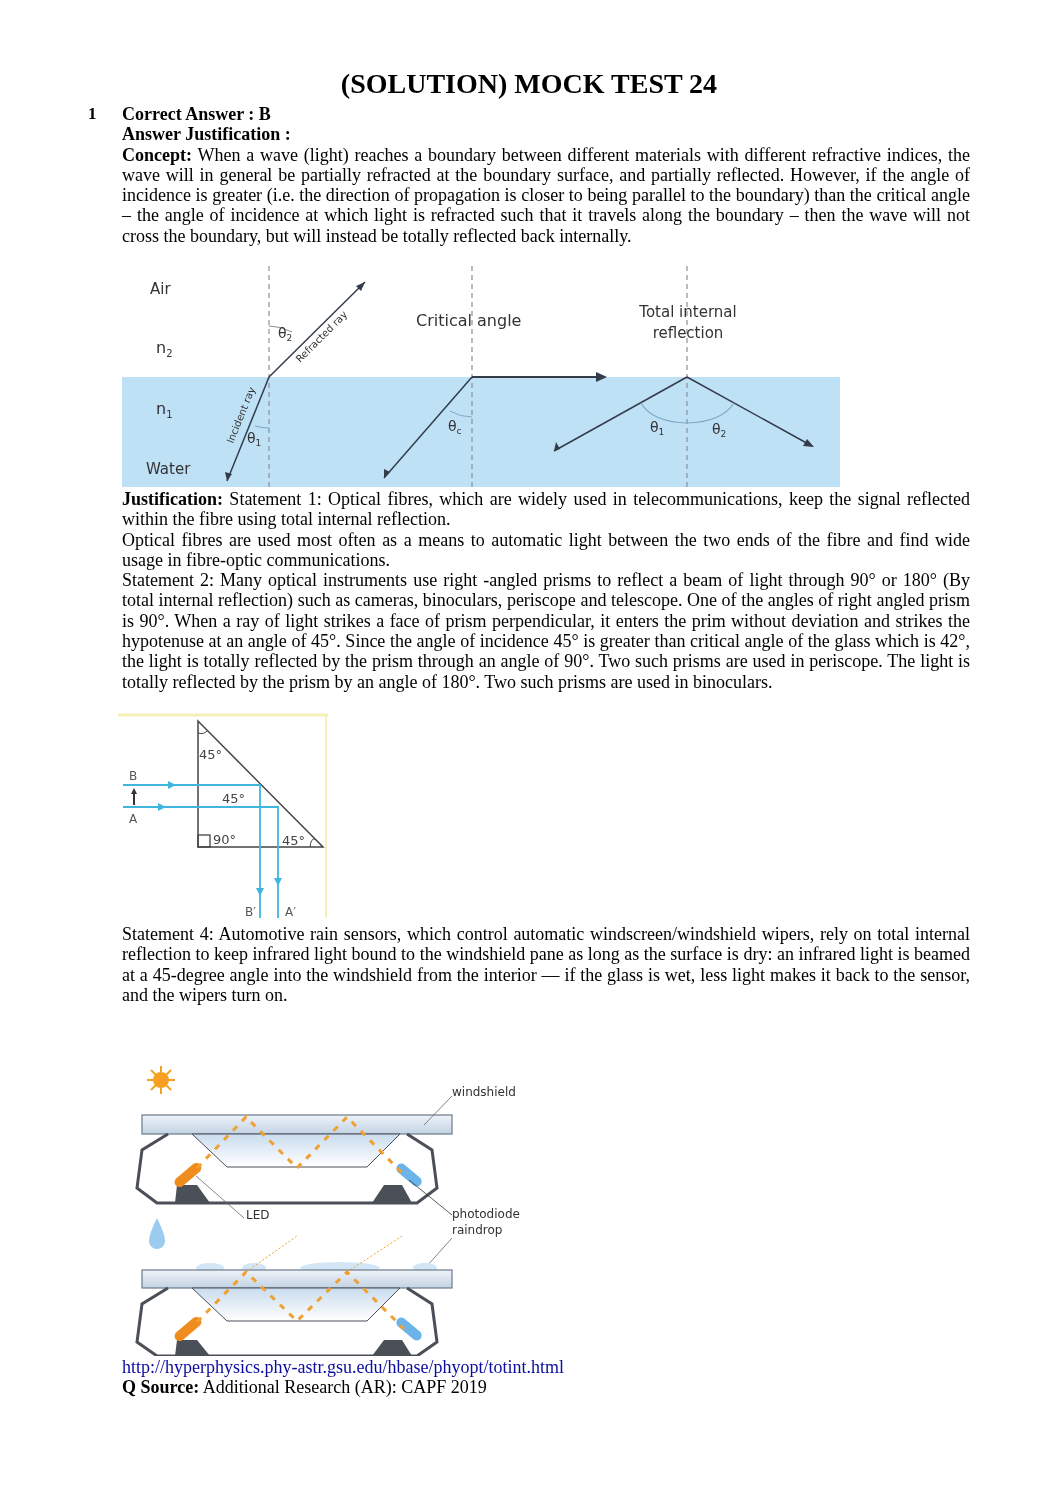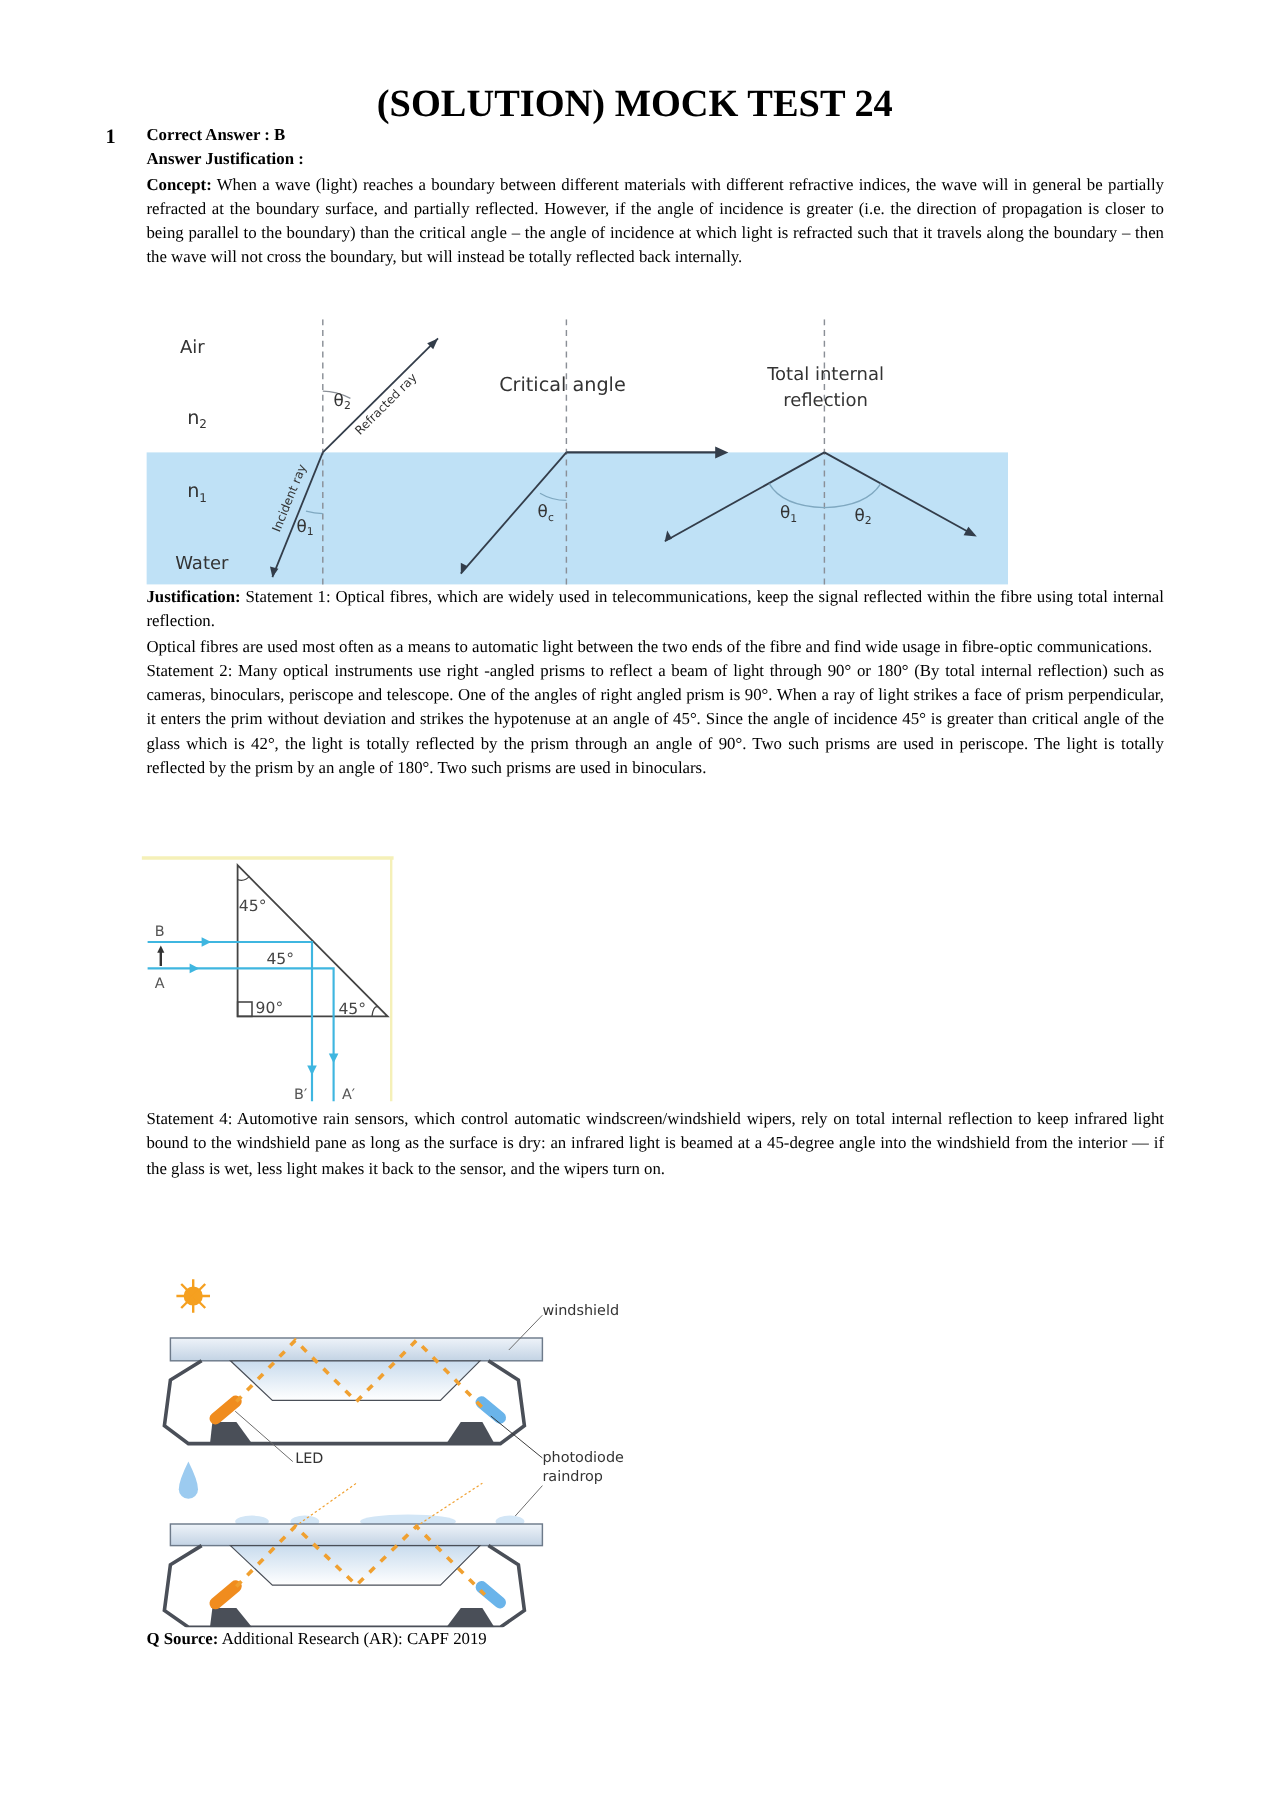--- a/index.html
+++ b/index.html
@@ -1,21 +1,21 @@
 <!DOCTYPE html>
 <html><head>
 <meta charset="utf-8">
 <style>
   html, body { margin: 0; padding: 0; background: #ffffff; }
   body { width: 1058px; height: 1497px; position: relative; overflow: hidden;
          font-family: "Liberation Serif", "DejaVu Serif", serif; color: #000; }
   .title { position: absolute; top: 68px; left: 0; width: 1058px; text-align: center;
-           font-size: 32px; font-weight: bold; letter-spacing: 0px; }
+           font-size: 28px; font-weight: bold; letter-spacing: 0px; }
   .qnum { position: absolute; left: 88px; top: 104px; font-size: 17px; font-weight: bold; }
-  .block { position: absolute; left: 122px; width: 848px; font-size: 14px; line-height: 20.3px;
+  .block { position: absolute; left: 122px; width: 848px; font-size: 18px; line-height: 20.3px;
            text-align: justify; }
   .b { font-weight: bold; }
   p { margin: 0; }
   .link { color: #0b0ba0; }
   svg text { font-family: "DejaVu Sans", sans-serif; }
 </style>
 </head>
 <body>
 
 <div class="title">(SOLUTION)  MOCK TEST 24</div>
@@ -160,14 +160,15 @@
   <path d="M55 282 L75 282 L88 298 L53 298 Z" fill="#4a4f58"></path>
   <path d="M280 282 L262 282 L250 298 L290 298 Z" fill="#4a4f58"></path>
   <rect x="50" y="266" width="32" height="10" rx="5" fill="#f08c1e" transform="rotate(-40 66 271)"></rect>
   <rect x="272" y="266" width="30" height="10" rx="5" fill="#6ab4ea" transform="rotate(40 287 271)"></rect>
   <polyline points="75,264 124,214 175,263 225,214 282,271" fill="none" stroke="#f0a030" stroke-width="3" stroke-dasharray="6,7"></polyline>
   <line x1="124" y1="214" x2="175" y2="178" stroke="#f0a030" stroke-width="1" stroke-dasharray="2,2"></line>
   <line x1="225" y1="214" x2="280" y2="178" stroke="#f0a030" stroke-width="1" stroke-dasharray="2,2"></line>
 </svg>
 
 <div class="block" style="top:1357px;">
+  <p class="link">http://hyperphysics.phy-astr.gsu.edu/hbase/phyopt/totint.html</p>
   <p><span class="b">Q Source:</span><span> Additional Research (AR): CAPF 2019</span></p>
 </div>
 
 </body></html>

